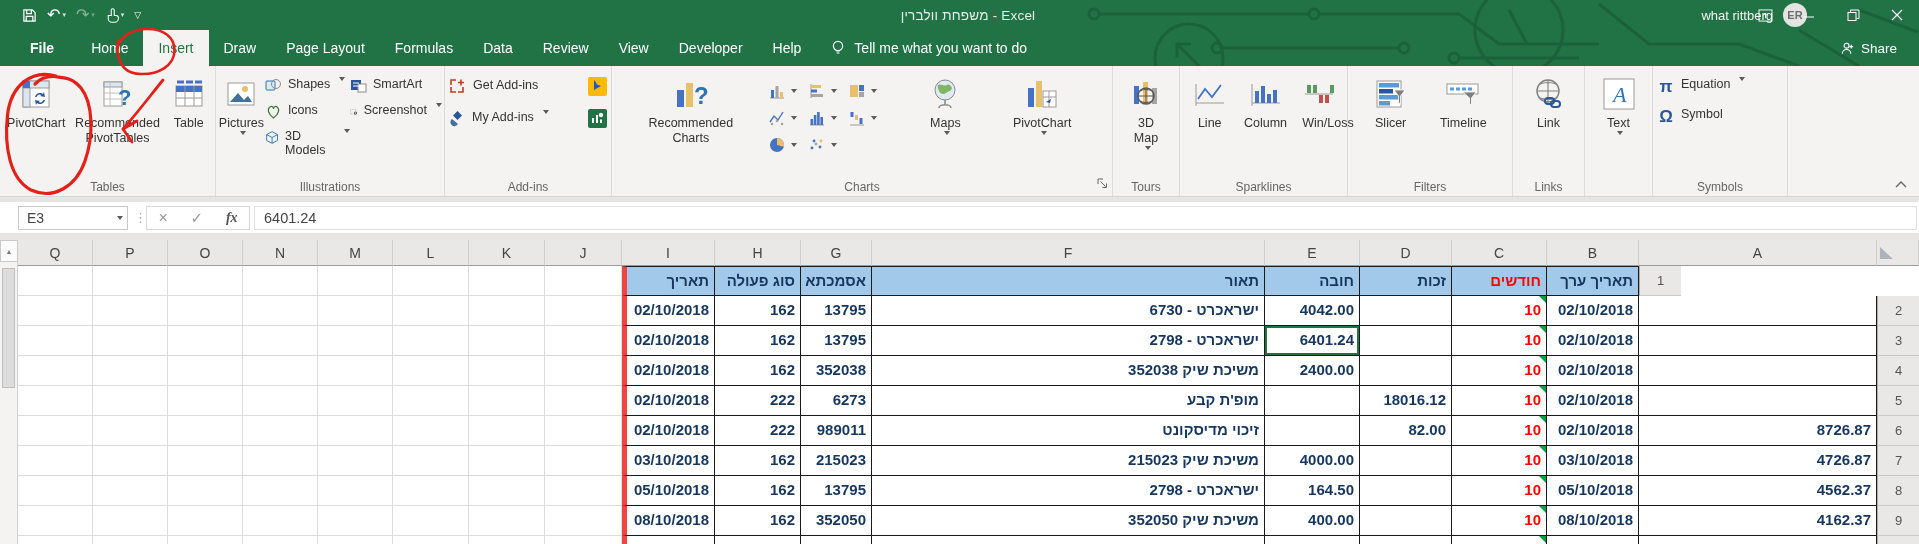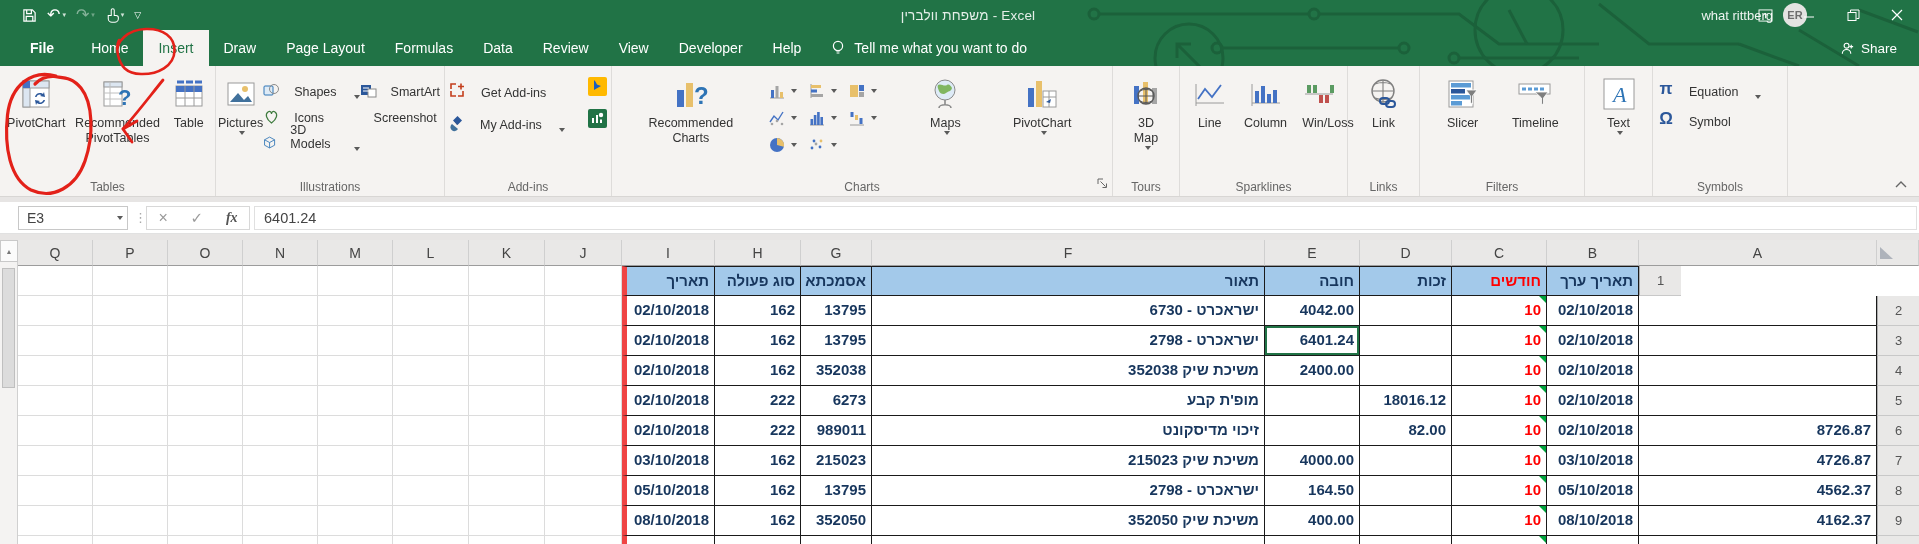--- a/index.html
+++ b/index.html
@@ -33,21 +33,21 @@
   .tellme{display:flex;align-items:center;gap:8px;margin-left:14px;font-size:14px;color:#fff;}
   .share{position:absolute;right:22px;top:0;height:36px;display:flex;align-items:center;gap:6px;font-size:13.5px;color:#fff;}
   
   .ribbon{position:absolute;left:0;top:66px;width:100%;height:130px;background:#F5F3F1;display:flex;z-index:1;}
   .rgroup{position:relative;height:100%;border-right:1px solid #DEDCDA;display:flex;align-items:flex-start;justify-content:space-evenly;padding:3px 2px 18px;}
   .glabel{position:absolute;bottom:2px;left:0;right:0;text-align:center;font-size:12px;color:#666;white-space:nowrap;}
   .bigbtn{display:flex;flex-direction:column;align-items:center;text-align:center;padding-top:3px;cursor:default;}
   .bigbtn .bicon{height:44px;display:flex;align-items:center;justify-content:center;}
   .lbl{font-size:12.5px;color:#333;line-height:15px;}
   .stack{display:flex;flex-direction:column;justify-content:flex-start;gap:4px;padding-top:8px;}
-  .smallbtn{display:flex;align-items:flex-end;gap:14px;font-size:12.5px;color:#333;height:22px;cursor:default;}
+  .smallbtn{display:flex;align-items:flex-start;gap:6px;font-size:12.5px;color:#333;height:22px;cursor:default;}
   .dd{width:0;height:0;border-top:4px solid #5a5a5a;border-left:3.5px solid transparent;border-right:3.5px solid transparent;display:inline-block;margin-left:3px;}
   .chgrid{display:grid;grid-template-columns:repeat(3,40px);grid-auto-rows:27px;padding-top:8px;}
   .chbtn{display:flex;align-items:center;gap:2px;cursor:default;}
   .launcher{position:absolute;right:4px;bottom:3px;}
   .collapse{position:absolute;right:12px;bottom:4px;}
   .ribbonedge{position:absolute;left:0;top:196px;width:100%;height:6px;background:#E7E5E4;border-top:1px solid #D8D6D4;}
   
   .fbar{position:absolute;left:0;top:202px;width:100%;height:32px;background:#fff;border-bottom:1px solid #E1E1E1;}
   .namebox{position:absolute;left:18px;top:4px;width:110px;height:24px;border:1px solid #C8C8C8;background:#fff;
            display:flex;align-items:center;font-size:14px;color:#444;padding-left:8px;}
@@ -495,35 +495,20 @@
               <rect x="17" y="16" width="4" height="8" fill="#C0504D"></rect>
               <rect x="23" y="16" width="4" height="8" fill="#C0504D"></rect>
               <rect x="28" y="6" width="4" height="8" fill="#5B9B62"></rect>
             </svg>
         </span>
         <span class="lbl" style="width:34px;">Win/Loss</span>
       </div>
       <div class="glabel">Sparklines</div>
     </div>
 
-    <div class="rgroup" style="width:72px;">
-      <div class="bigbtn" style="width:50px;">
-        <span class="bicon">
-          <svg width="34" height="34" viewBox="0 0 34 34">
-              <circle cx="16" cy="14" r="11" fill="none" stroke="#7F7F7F" stroke-width="1.4"></circle>
-              <path d="M5,14 h22 M16,3 v22 M8,7 a15,9 0 0 1 16,0 M8,21 a15,9 0 0 0 16,0" stroke="#7F7F7F" fill="none" stroke-width="1.1"></path>
-              <rect x="13" y="21" width="9" height="6" rx="3" fill="none" stroke="#2B579A" stroke-width="2"></rect>
-              <rect x="19" y="24" width="9" height="6" rx="3" fill="none" stroke="#2B579A" stroke-width="2"></rect>
-            </svg>
-        </span>
-        <span class="lbl">Link</span>
-      </div>
-      <div class="glabel">Links</div>
-    </div>
-
     <div class="rgroup" style="width:165px;">
       <div class="bigbtn" style="width:52px;">
         <span class="bicon">
           <svg width="34" height="32" viewBox="0 0 34 32">
               <rect x="3" y="3" width="24" height="26" fill="#fff" stroke="#9a9a9a"></rect>
               <rect x="5" y="5" width="20" height="4.5" fill="#5B9BD5"></rect>
               <rect x="5" y="11" width="14" height="4.5" fill="#2B579A"></rect>
               <rect x="5" y="17" width="20" height="4.5" fill="#5B9BD5"></rect>
               <rect x="5" y="23" width="11" height="4.5" fill="#5B9BD5"></rect>
               <path d="M20,12 h11 l-4.5,6 v8 l-2,-1.5 v-6.5 z" fill="#7F7F7F" stroke="#fff" stroke-width=".8"></path>
@@ -535,20 +520,35 @@
         <span class="bicon">
           <svg width="36" height="32" viewBox="0 0 36 32">
               <rect x="2" y="6" width="31" height="10" fill="#fff" stroke="#9a9a9a"></rect>
               <path d="M5,11 h4 M11,11 h4 M17,11 h4 M23,11 h4" stroke="#5B9BD5" stroke-width="3" stroke-dasharray="4 2"></path>
               <path d="M18,14 h13 l-4.5,6 v7 l-2,-1.5 v-5.5 z" fill="#7F7F7F" stroke="#fff" stroke-width=".8"></path>
             </svg>
         </span>
         <span class="lbl">Timeline</span>
       </div>
       <div class="glabel">Filters</div>
+    </div>
+
+    <div class="rgroup" style="width:72px;">
+      <div class="bigbtn" style="width:50px;">
+        <span class="bicon">
+          <svg width="34" height="34" viewBox="0 0 34 34">
+              <circle cx="16" cy="14" r="11" fill="none" stroke="#7F7F7F" stroke-width="1.4"></circle>
+              <path d="M5,14 h22 M16,3 v22 M8,7 a15,9 0 0 1 16,0 M8,21 a15,9 0 0 0 16,0" stroke="#7F7F7F" fill="none" stroke-width="1.1"></path>
+              <rect x="13" y="21" width="9" height="6" rx="3" fill="none" stroke="#2B579A" stroke-width="2"></rect>
+              <rect x="19" y="24" width="9" height="6" rx="3" fill="none" stroke="#2B579A" stroke-width="2"></rect>
+            </svg>
+        </span>
+        <span class="lbl">Link</span>
+      </div>
+      <div class="glabel">Links</div>
     </div>
 
     <div class="rgroup" style="width:68px;">
       <div class="bigbtn" style="width:50px;">
         <span class="bicon">
           <svg width="36" height="36" viewBox="0 0 36 36">
               <rect x="3" y="3" width="30" height="30" fill="#fff" stroke="#9a9a9a"></rect>
               <text x="12" y="26" font-size="22" font-style="italic" fill="#2E74B5" font-family="Liberation Serif,serif">A</text>
             </svg>
         </span>

